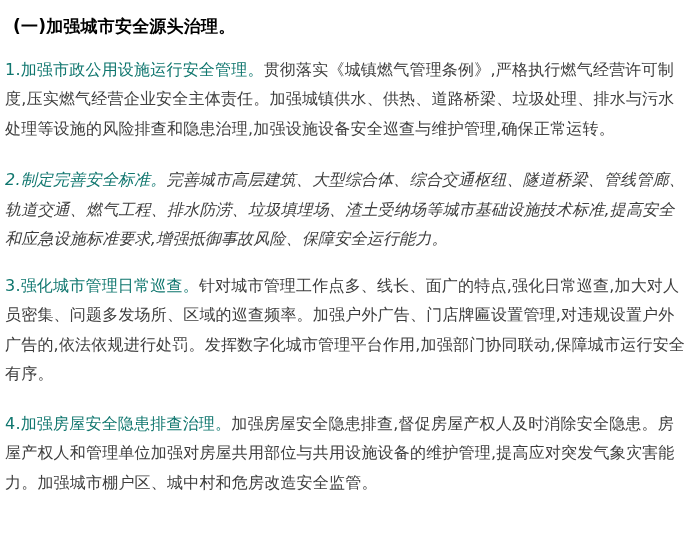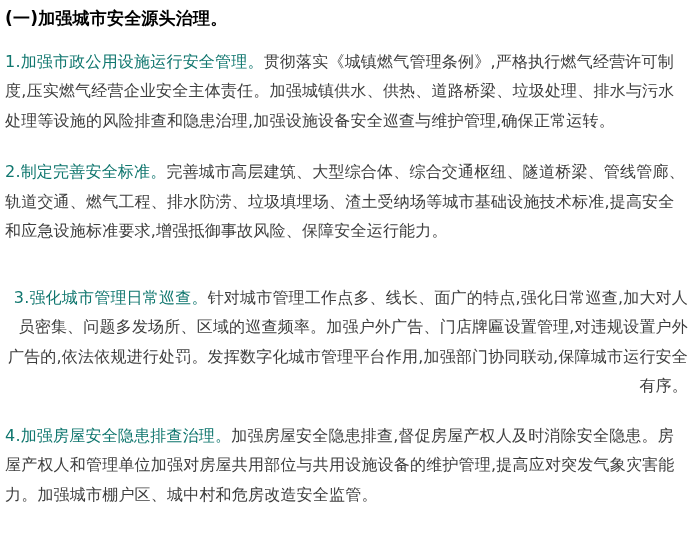--- a/index.html
+++ b/index.html
@@ -18,32 +18,32 @@
     line-height: 29.5px;
     letter-spacing: 0.2px;
     color: #3e3e3e;
     text-align: left;
   }
   .heading {
     font-size: 17px;
     font-weight: bold;
     color: #000000;
     line-height: 29.5px;
-    margin: 0;
+    margin: 8px;
   }
   .heading.h-first { margin-bottom: 13px; }
   .heading.h-second { margin-bottom: 22px; }
   .para {
     margin: 0;
     word-break: break-all;
     overflow-wrap: anywhere;
   }
   .para.m22 { margin-bottom: 22px; }
-  .para.m21 { margin-bottom: 37px; }
-  .para.m20 { margin-bottom: 20px; text-align: right; }
+  .para.m21 { margin-bottom: 17px; font-style: italic; }
+  .para.m20 { margin-bottom: 20px; }
   .lead {
     color: #0f766e;
   }
 </style>
 </head>
 <body>
 
 <main>
 
   <h2 class="heading h-first">(一)加强城市安全源头治理。</h2>

